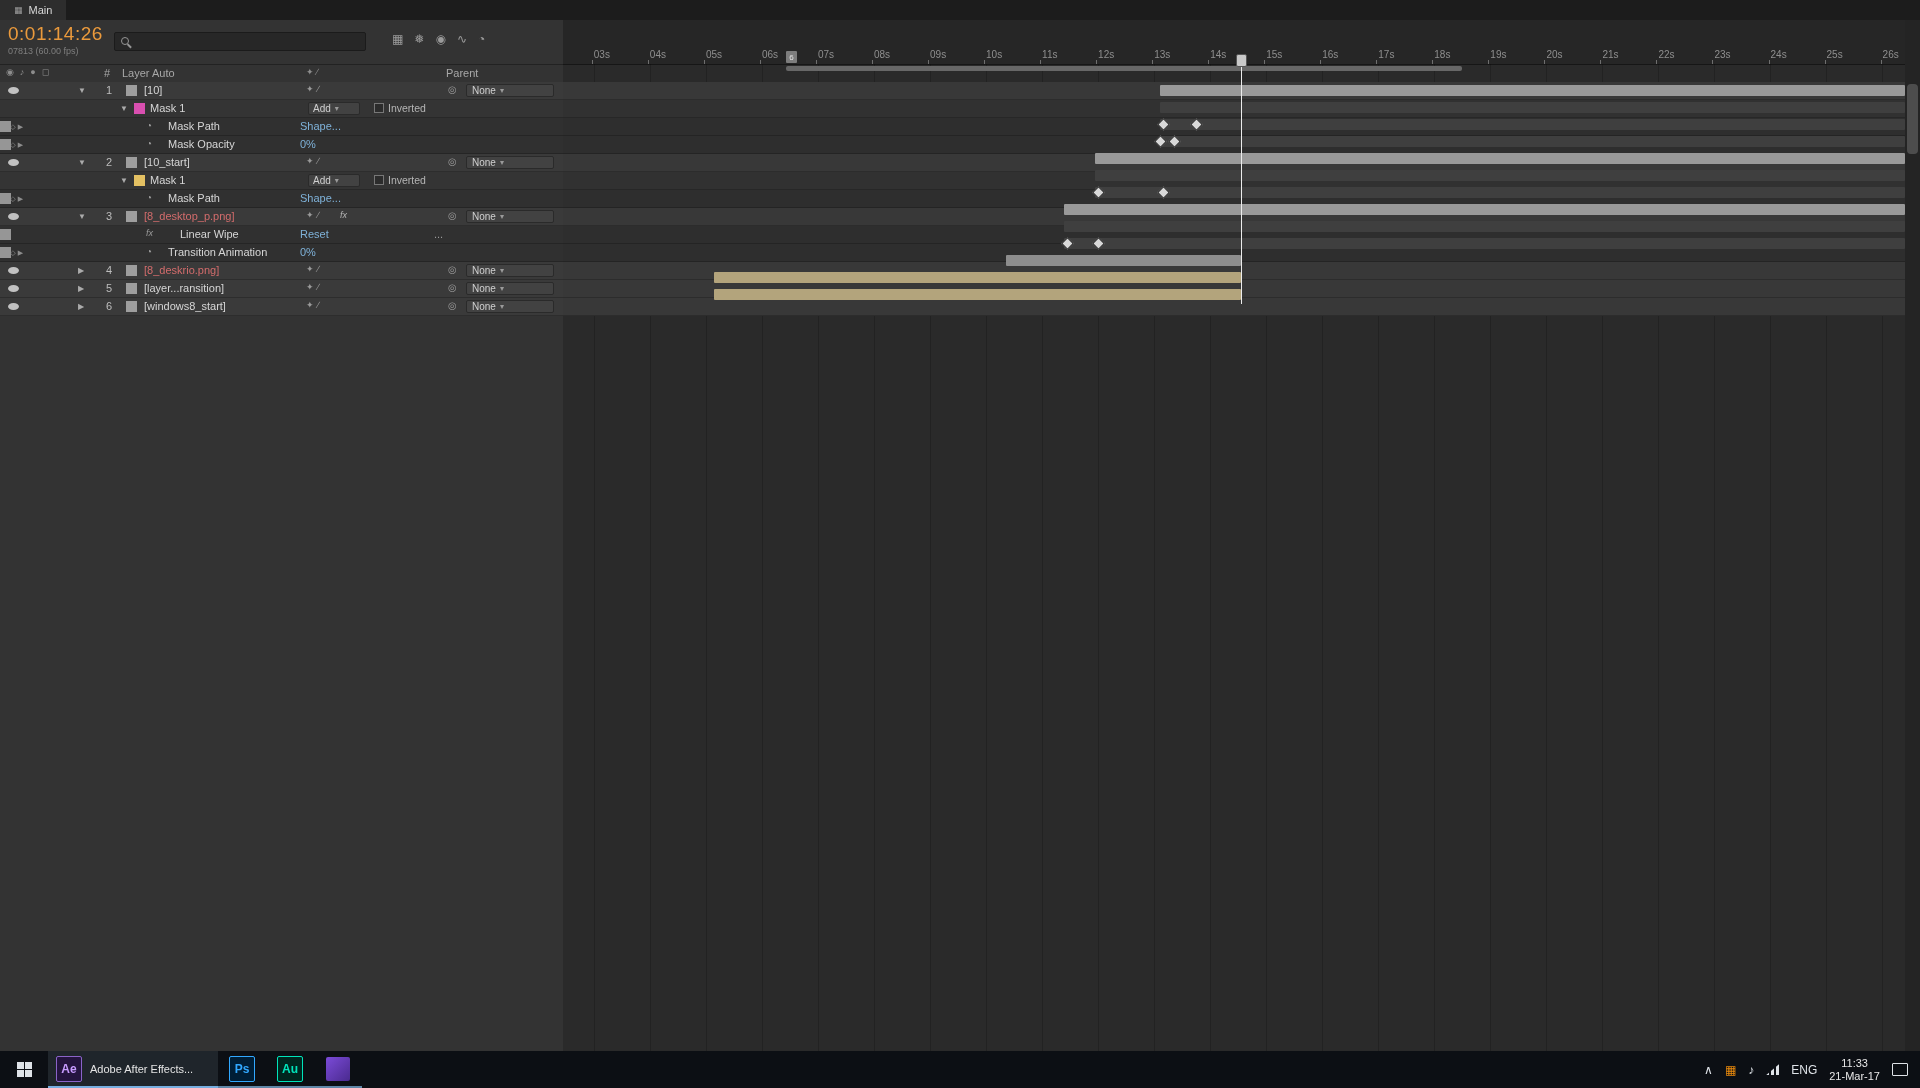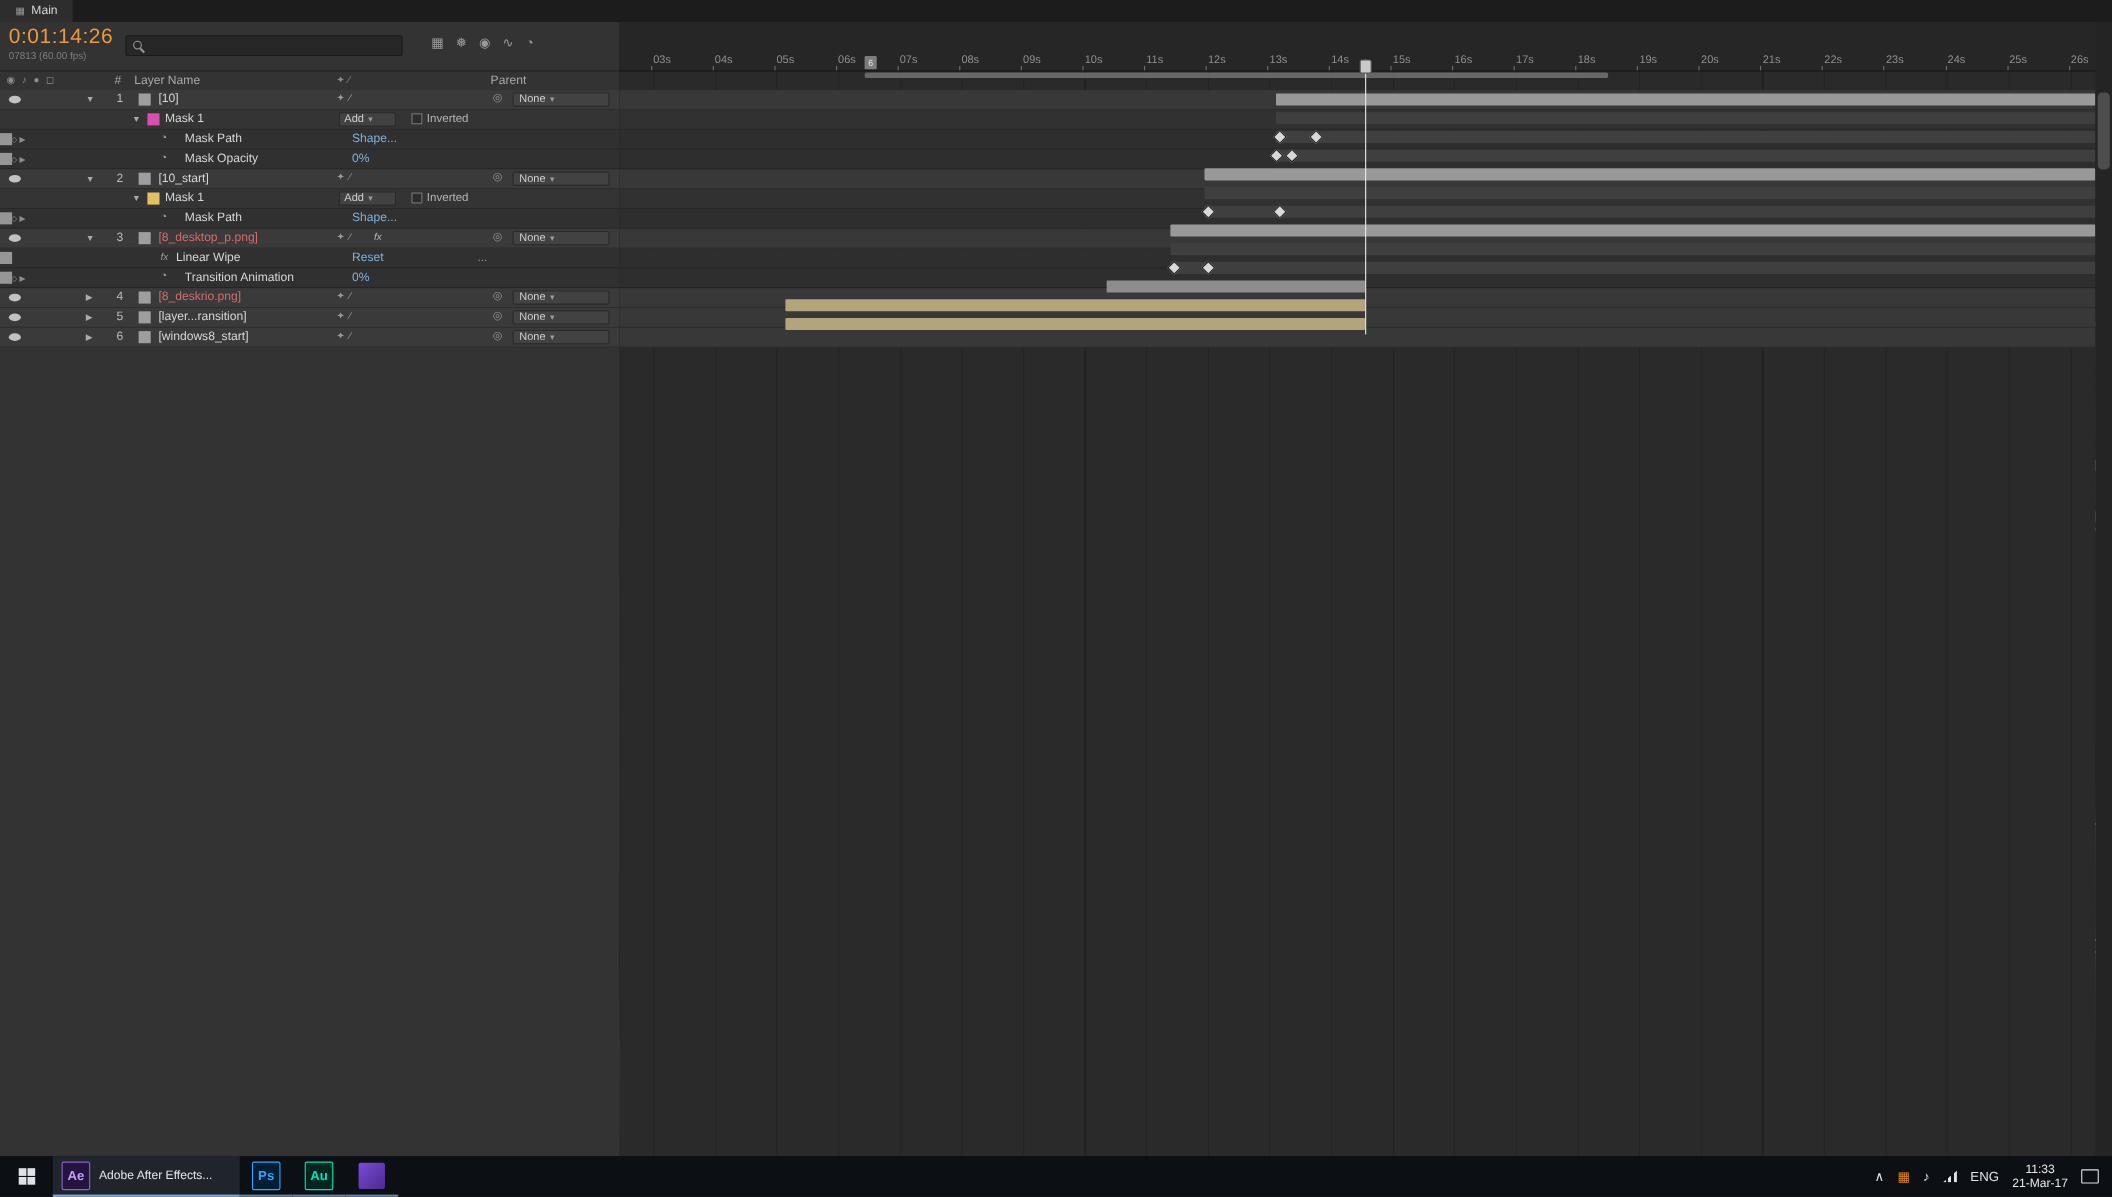--- a/index.html
+++ b/index.html
@@ -220,26 +220,26 @@
   .tl-row .num{left:106px;color:#bdbdbd}
   .tl-row .chip{top:3px;width:11px;height:11px;background:var(--color,#969696)}
   .tl-row[data-kind="layer"] .chip{left:126px}
   .tl-row[data-kind="mask"] .chip{left:134px}
   .tl-row .stopwatch{left:146px;color:#9a9a9a;font-size:10px}
   .tl-row .fxicon{left:146px;color:#9a9a9a;font-size:9px;font-style:italic}
   .tl-row .lname{color:#d6d6d6}
   .tl-row[data-kind="layer"] .lname{left:144px}
   .tl-row[data-kind="mask"] .lname{left:150px}
   .tl-row[data-kind="prop"] .lname{left:168px}
-  .tl-row[data-kind="effect"] .lname{left:160px}
+  .tl-row[data-kind="effect"] .lname{left:180px}
   .tl-row[data-red] .lname{color:#d36c6c}
   .tl-row .mode{left:308px;width:52px;height:13px;background:#424242;border:1px solid #2a2a2a;border-radius:2px;display:flex;align-items:center;padding:0 4px;font-size:10px;color:#cfcfcf;box-sizing:border-box}
   .tl-row .inv{left:374px;display:flex;align-items:center;gap:4px;color:#b5b5b5;font-size:10.5px}
   .tl-row .inv u{width:8px;height:8px;border:1px solid #777;background:#2c2c2c;display:inline-block;text-decoration:none}
-  .tl-row .val{left:320px;color:#7fb2d9}
+  .tl-row .val{left:300px;color:#7fb2d9}
   .tl-row .extra{left:434px;color:#9a9a9a}
   .tl-row .switches{left:306px;color:#9a9a9a;font-size:9px;letter-spacing:4px}
   .tl-row .swfx{left:340px;color:#b5b5b5;font-size:9px;font-style:italic;display:none}
   .tl-row[data-fxsw] .swfx{display:block}
   .tl-row .pick{left:448px;color:#9a9a9a;font-size:10px}
   .tl-row .parent{left:466px;width:88px;height:13px;background:#424242;border:1px solid #2a2a2a;border-radius:2px;display:flex;align-items:center;padding:0 5px;font-size:10px;color:#cfcfcf;box-sizing:border-box}
   .tl-row .l-only,.tl-row .m-only,.tl-row .p-only,.tl-row .e-only,.tl-row .pe-only{display:none}
   .tl-row[data-kind="layer"] .l-only{display:block}
   .tl-row[data-kind="layer"] .parent,.tl-row[data-kind="layer"] .mode{display:flex}
   .tl-row[data-kind="mask"] .m-only{display:block}
@@ -1281,21 +1281,21 @@
       </div>
     <div class="tl-header">
       <span class="hicons">
 
       <span style="--i: 0;">◉</span>
           <span style="--i: 1;">♪</span>
           <span style="--i: 2;">●</span>
           <span style="--i: 3;">◻</span>
         </span>
       <b class="h-num">#</b>
-      <b class="h-name">Layer Name</b>
+      <b class="h-name">Layer Auto</b>
       <span class="h-sw">✦∕</span>
       <b class="h-parent">Parent</b>
     </div>
     <div class="tl-rows">
 
         <div class="tl-row" data-kind="layer" style="--i: 0; --color: #9e9e9e;">
           <span class="av l-only"></span>
 
           <span class="twirl">▼</span>
           <span class="num l-only">1</span>

